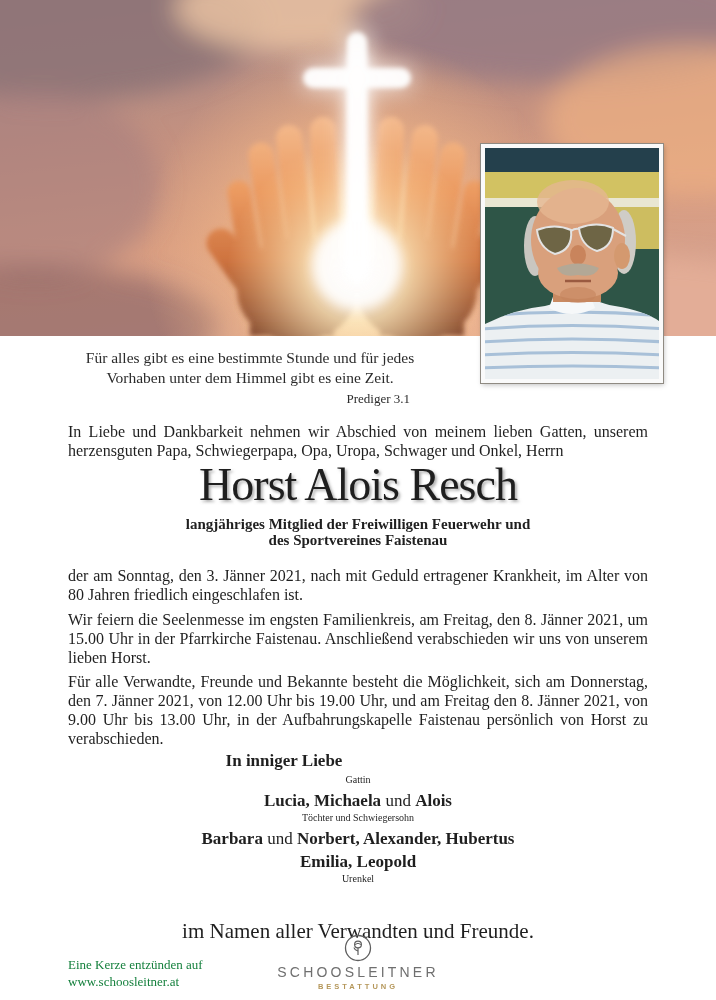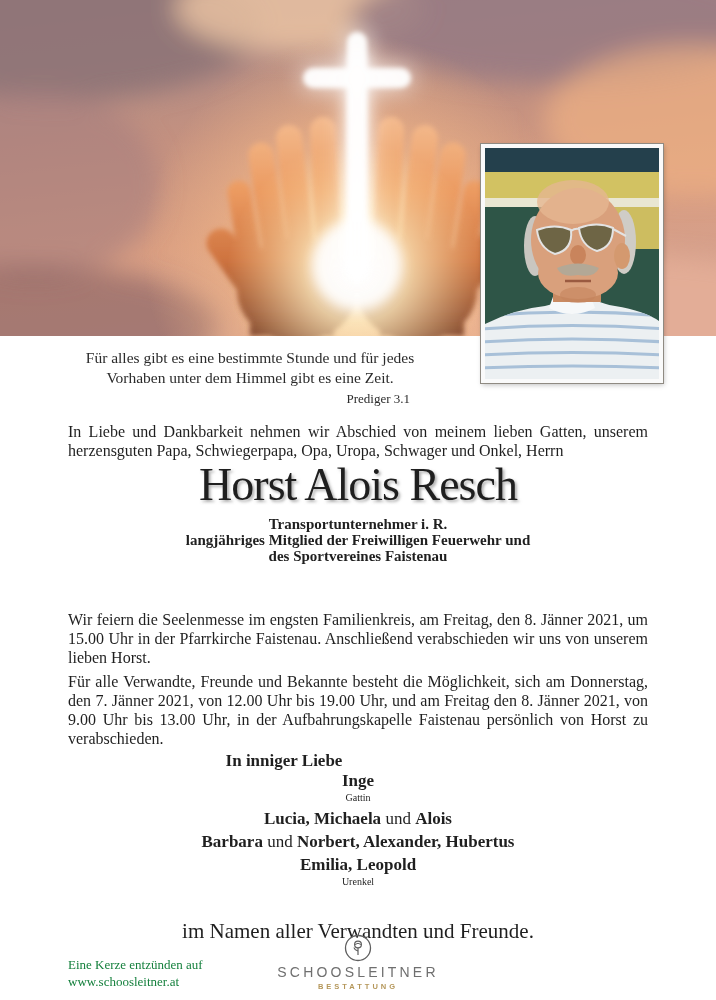--- a/index.html
+++ b/index.html
@@ -198,36 +198,36 @@
   <div class="abs quote">
     <div>Für alles gibt es eine bestimmte Stunde und für jedes</div>
     <div>Vorhaben unter dem Himmel gibt es eine Zeit.</div>
     <div class="quote-src">Prediger 3.1</div>
   </div>
 
   <div class="abs para intro">In Liebe und Dankbarkeit nehmen wir Abschied von meinem lieben Gatten, unserem herzensguten Papa, Schwiegerpapa, Opa, Uropa, Schwager und Onkel,  Herrn</div>
 
   <div class="abs name">Horst Alois Resch</div>
   <div class="abs titles">
-    <div>Transportunternehmer i. R.</div>
     <div>langjähriges Mitglied der Freiwilligen Feuerwehr und</div>
     <div>des Sportvereines Faistenau</div>
   </div>
 
+  <div class="abs para p1">der am Sonntag, den 3. Jänner 2021, nach mit Geduld ertragener Krankheit, im Alter von 80 Jahren friedlich eingeschlafen ist.</div>
   <div class="abs para p2">Wir feiern die Seelenmesse im engsten Familienkreis, am Freitag, den 8. Jänner 2021, um 15.00 Uhr in der Pfarrkirche Faistenau. Anschließend verabschieden wir uns von unserem lieben Horst.</div>
   <div class="abs para p3">Für alle Verwandte, Freunde und Bekannte besteht die Möglichkeit, sich am Donnerstag, den 7. Jänner 2021, von 12.00 Uhr bis 19.00 Uhr, und am Freitag den 8. Jänner 2021, von 9.00 Uhr bis 13.00 Uhr, in der Aufbahrungskapelle Faistenau persönlich von Horst zu verabschieden.</div>
 
   <div class="abs closing">In inniger Liebe</div>
   <div class="abs mourners">
       <div class="mourner">
-        <div class="mourner-names"><span class="b">Inge</span></div>
         <div class="mourner-rel">Gattin</div>
       </div>
       <div class="mourner">
         <div class="mourner-names"><span class="b">Lucia, Michaela</span><span class="r"> und </span><span class="b">Alois</span></div>
+        <div class="mourner-rel">Töchter und Schwiegersohn</div>
       </div>
       <div class="mourner">
         <div class="mourner-names"><span class="b">Barbara</span><span class="r"> und </span><span class="b">Norbert, Alexander, Hubertus</span></div>
       </div>
       <div class="mourner">
         <div class="mourner-names"><span class="b">Emilia, Leopold</span></div>
         <div class="mourner-rel">Urenkel</div>
       </div>
     </div>
   <div class="abs final-line">im Namen aller Verwandten und Freunde.</div>

